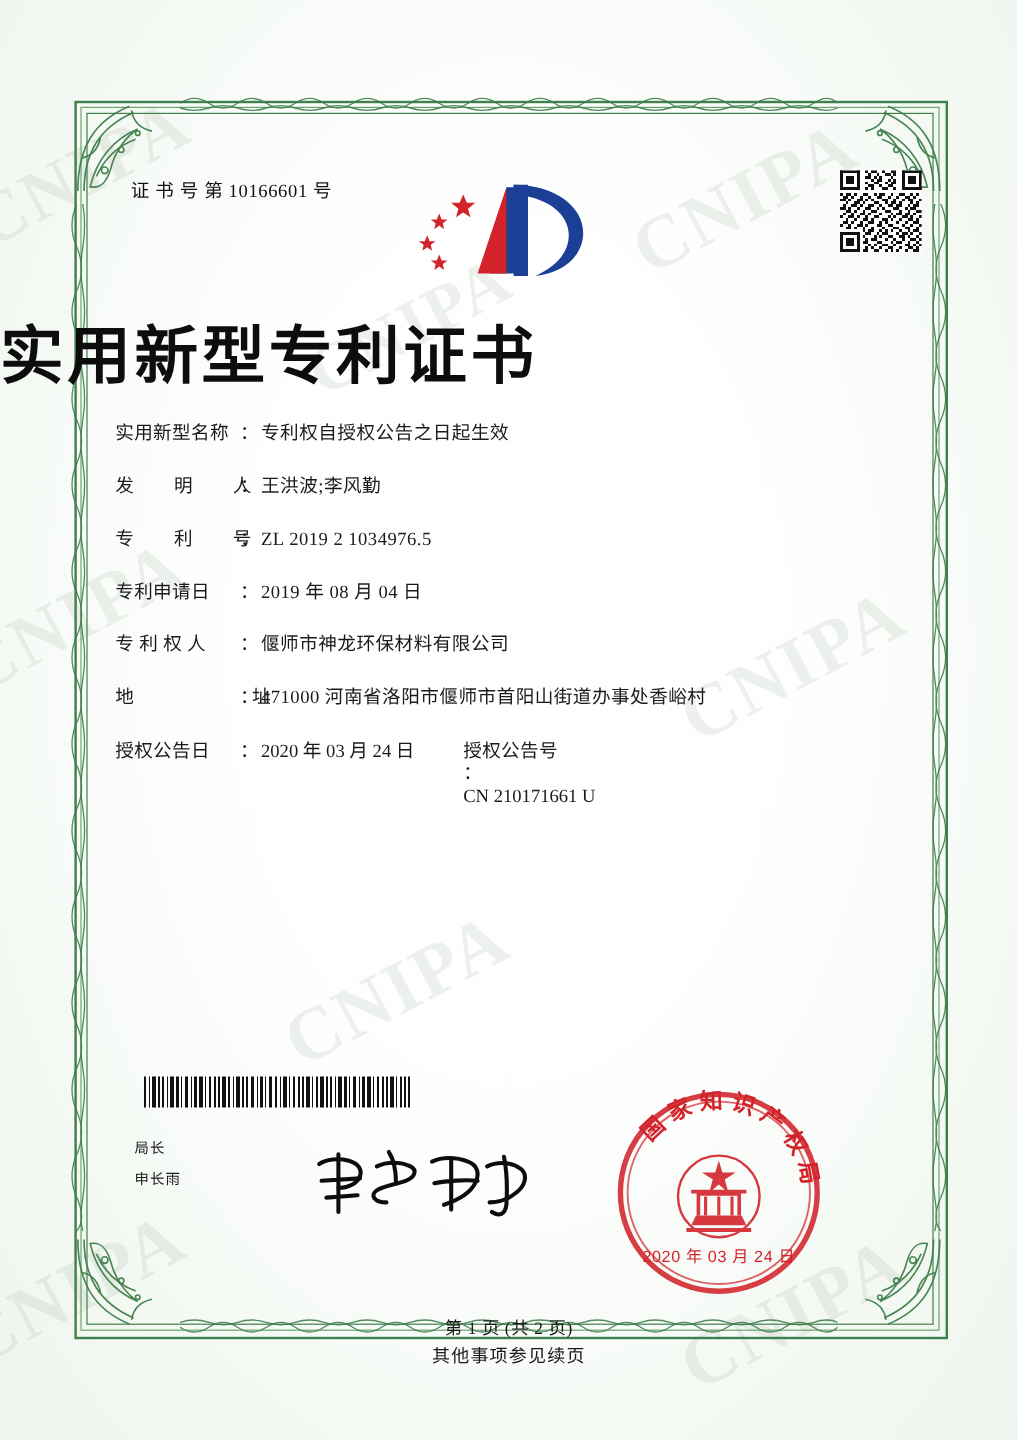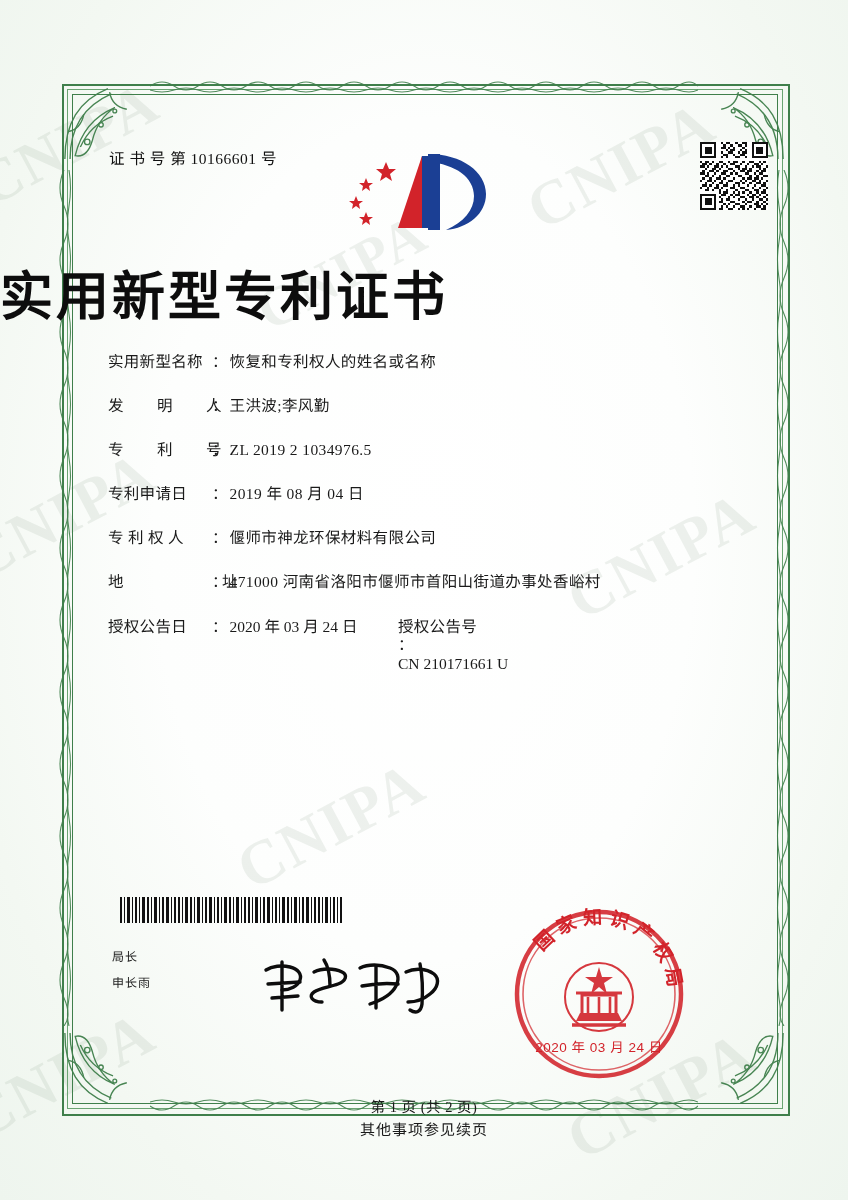--- a/index.html
+++ b/index.html
@@ -116,21 +116,21 @@
     font-size: 53px;
     font-weight: 700;
     letter-spacing: 3px;
     color: #0d0d0d;
     font-family: "Liberation Serif", "DejaVu Serif", serif;
   }
 
   
   .fields {
     position: absolute;
-    left: 108px;
+    left: 96px;
     top: 353px;
     width: 624px;
   }
   .frow {
     display: flex;
     align-items: baseline;
     margin-bottom: 25.5px;
     font-size: 15.5px;
     line-height: 1.2;
   }
@@ -567,21 +567,21 @@
       <polygon points="30,64 32,69 37,69 33,72 34,77 30,74 26,77 27,72 23,69 28,69"></polygon>
     </g>
   </svg>
 
   <div class="main-title">实用新型专利证书</div>
 
   <div class="fields">
     <div class="frow">
       <span class="flabel sp1">实用新型名称</span>
       <span class="fcolon">：</span>
-      <span class="fvalue">恢复和专利权人的姓名或名称</span>
+      <span class="fvalue">专利权自授权公告之日起生效</span>
     </div>
     <div class="frow">
       <span class="flabel sp2">发　明　人</span>
       <span class="fcolon">：</span>
       <span class="fvalue">王洪波;李风勤</span>
     </div>
     <div class="frow">
       <span class="flabel sp2">专　利　号</span>
       <span class="fcolon">：</span>
       <span class="fvalue">ZL 2019 2 1034976.5</span>

